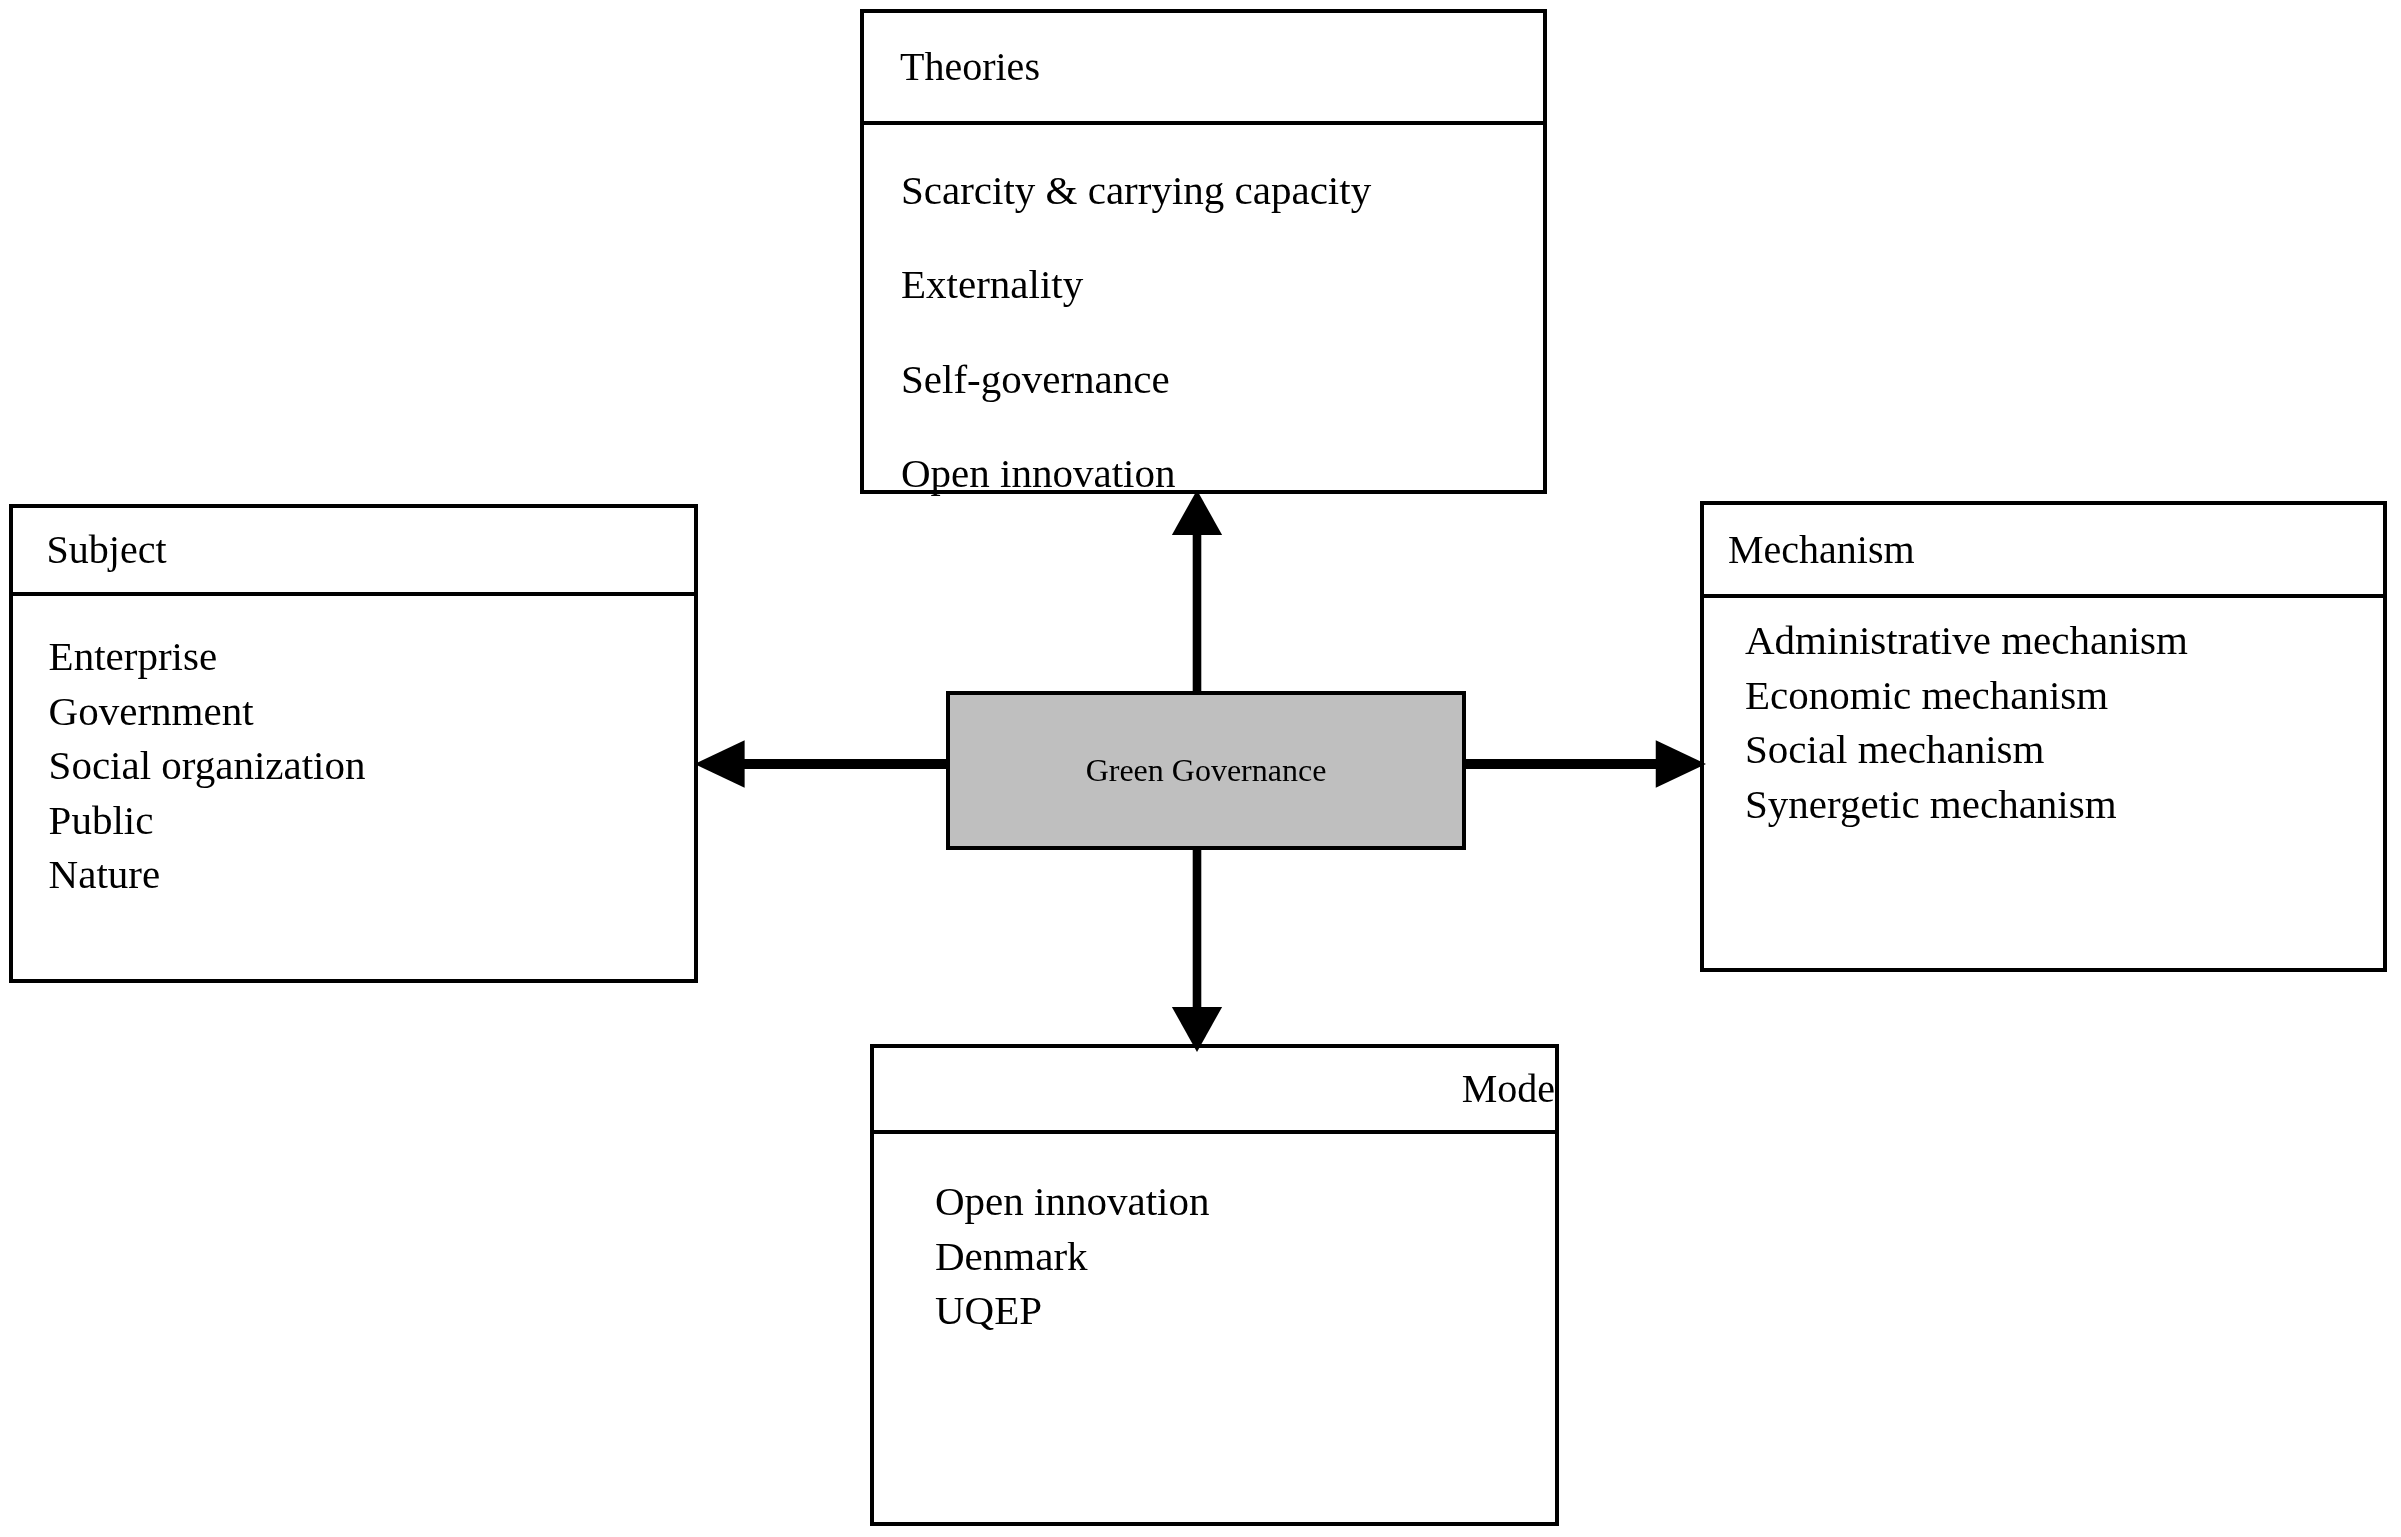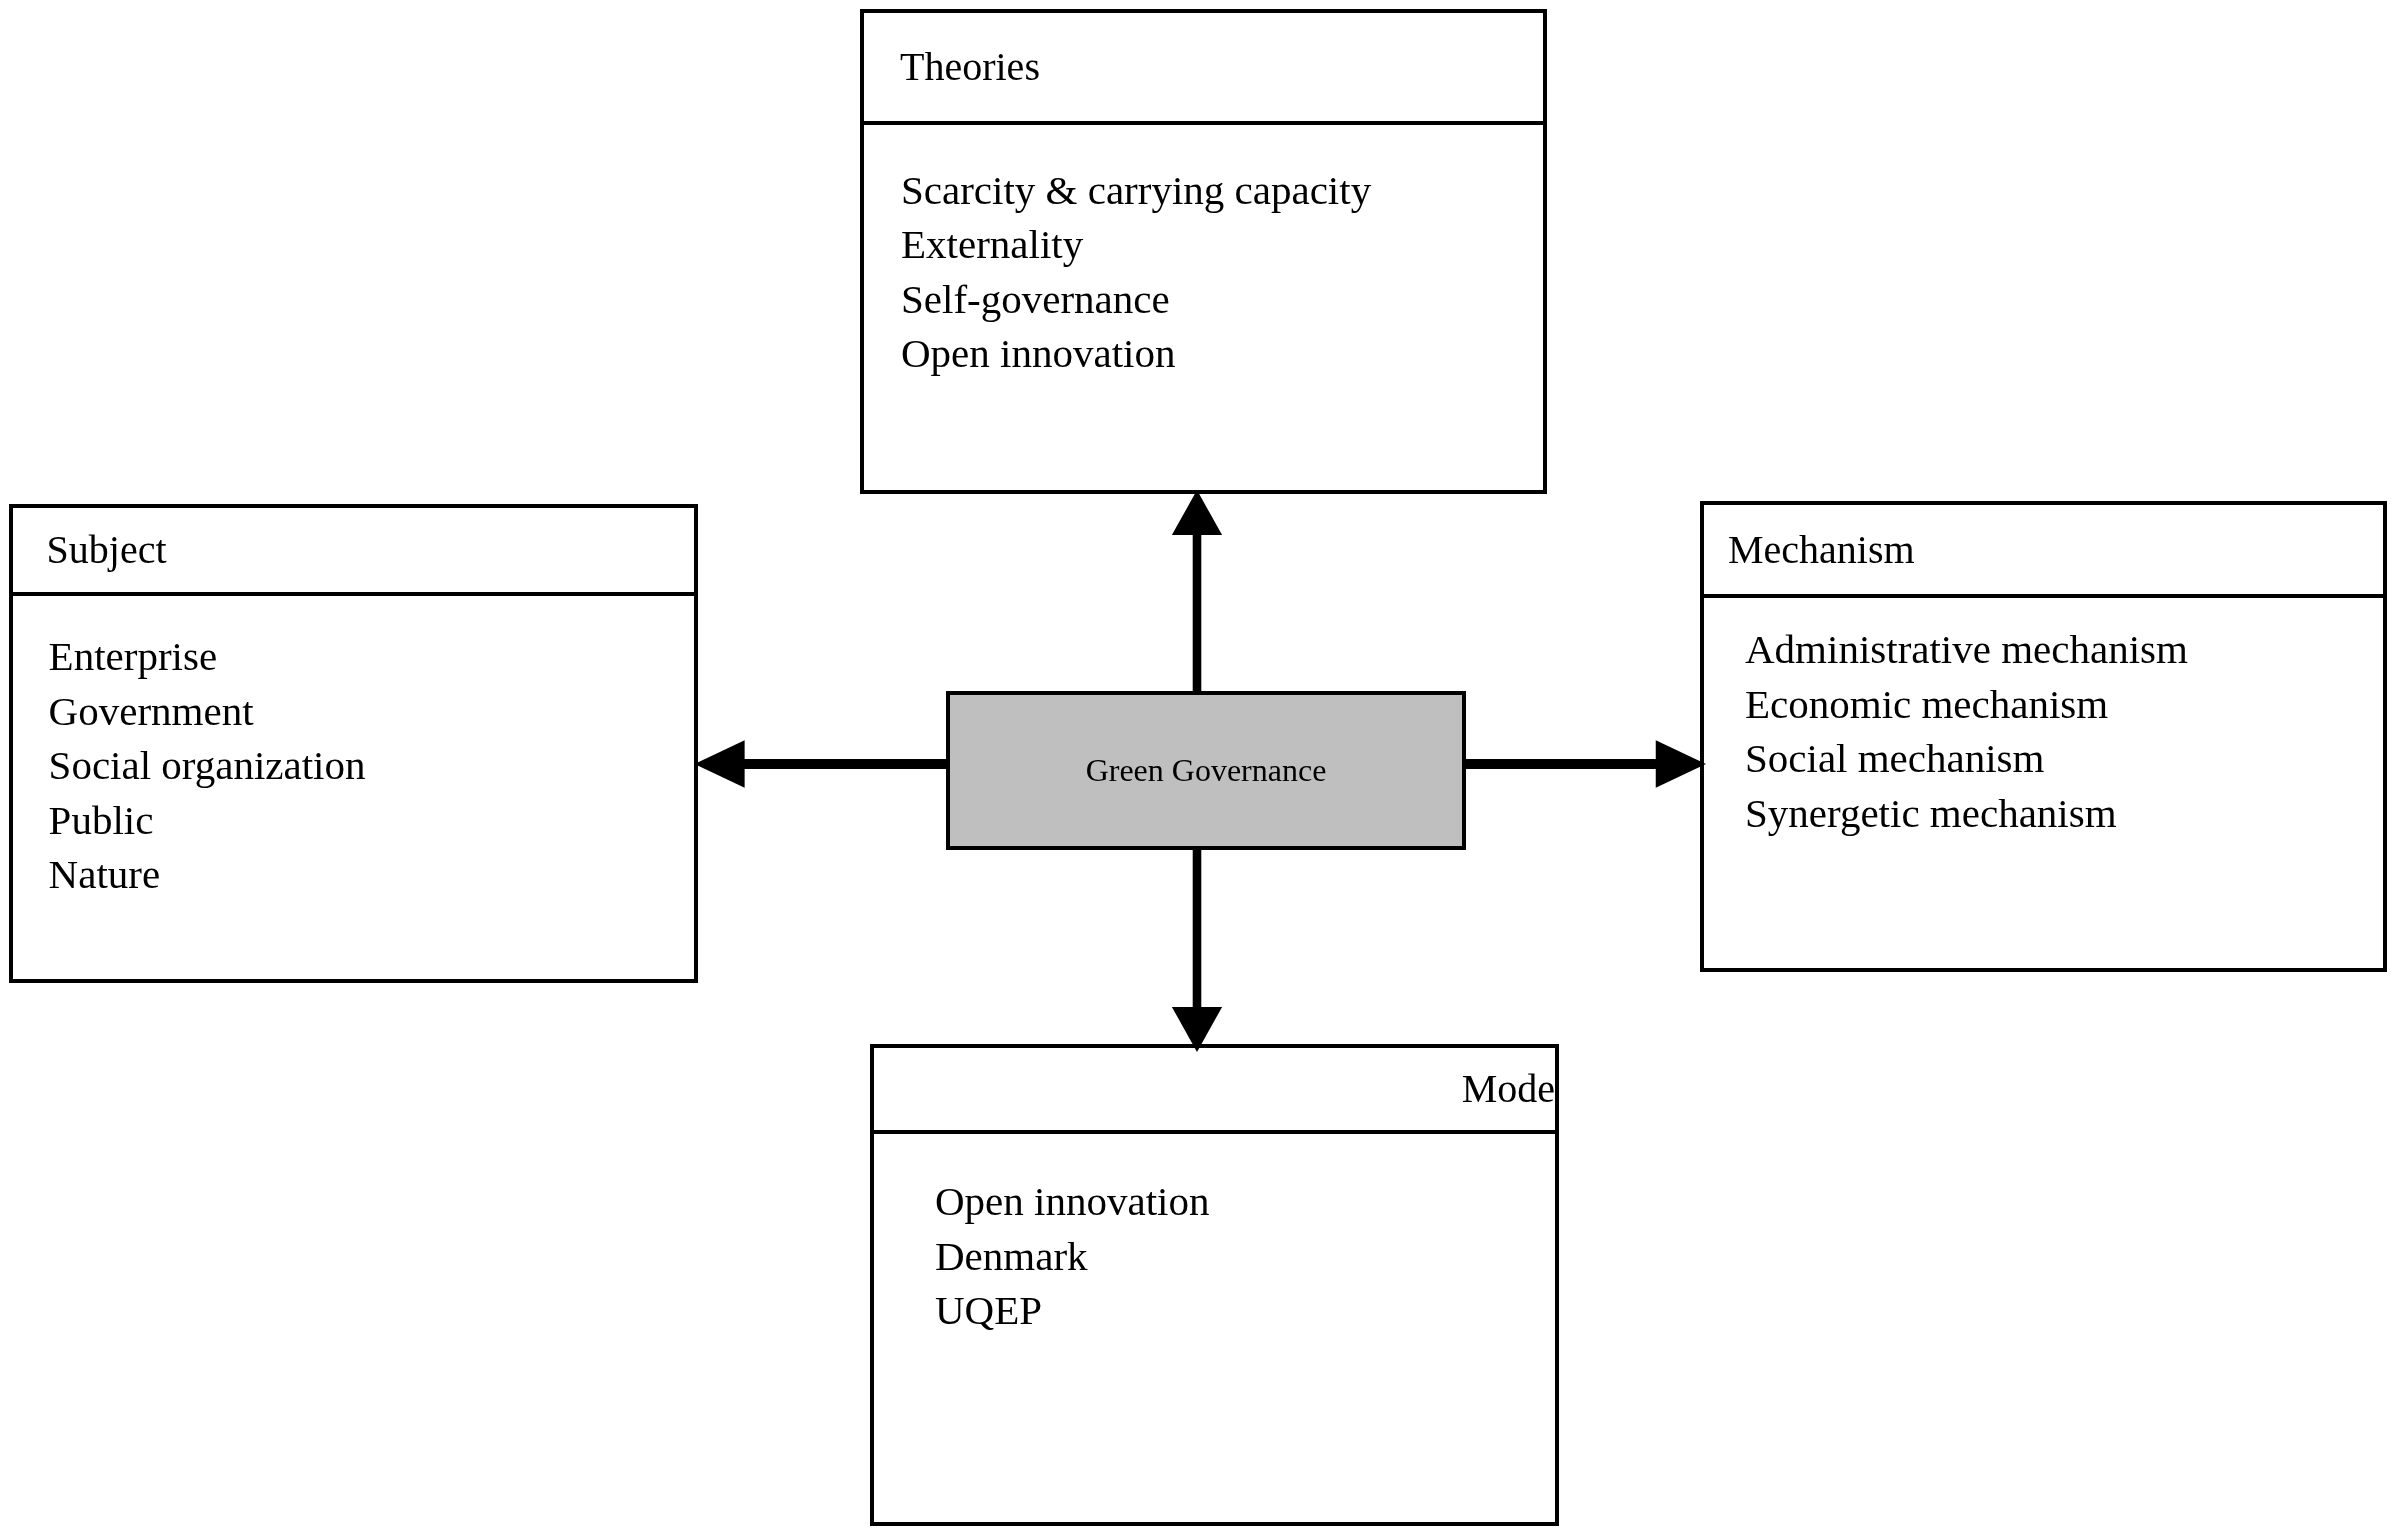--- a/index.html
+++ b/index.html
@@ -51,35 +51,35 @@
     color: #000000;
     white-space: nowrap;
   }
 
   
   #theories-box {
     left: 860px; top: 8.6px;
     width: 687px; height: 485px;
   }
   #theories-box .node-header { height: 112px; padding-left: 36px; text-align: right; }
-  #theories-box .node-body   { padding: 38px 0 0 37px; }
+  #theories-box .node-body   { padding: 38px 0 0 37px; gap: 40px; }
 
   #subject-box {
     left: 8.6px; top: 504px;
     width: 689px; height: 479px;
   }
   #subject-box .node-header { height: 88px; padding-left: 34px; }
   #subject-box .node-body   { padding: 33px 0 0 36px; }
 
   #mechanism-box {
     left: 1700px; top: 501px;
     width: 687px; height: 471px;
   }
   #mechanism-box .node-header { height: 93px; padding-left: 24px; }
-  #mechanism-box .node-body   { padding: 24px 0 0 41px; }
+  #mechanism-box .node-body   { padding: 15px 0 0 41px; }
 
   #mode-box {
     left: 870px; top: 1044px;
     width: 689px; height: 482px;
   }
   #mode-box .node-header { height: 86px; padding-left: 38px; justify-content: flex-end; }
   #mode-box .node-body   { padding: 40px 0 0 61px; }
 
   
   #center-node {

